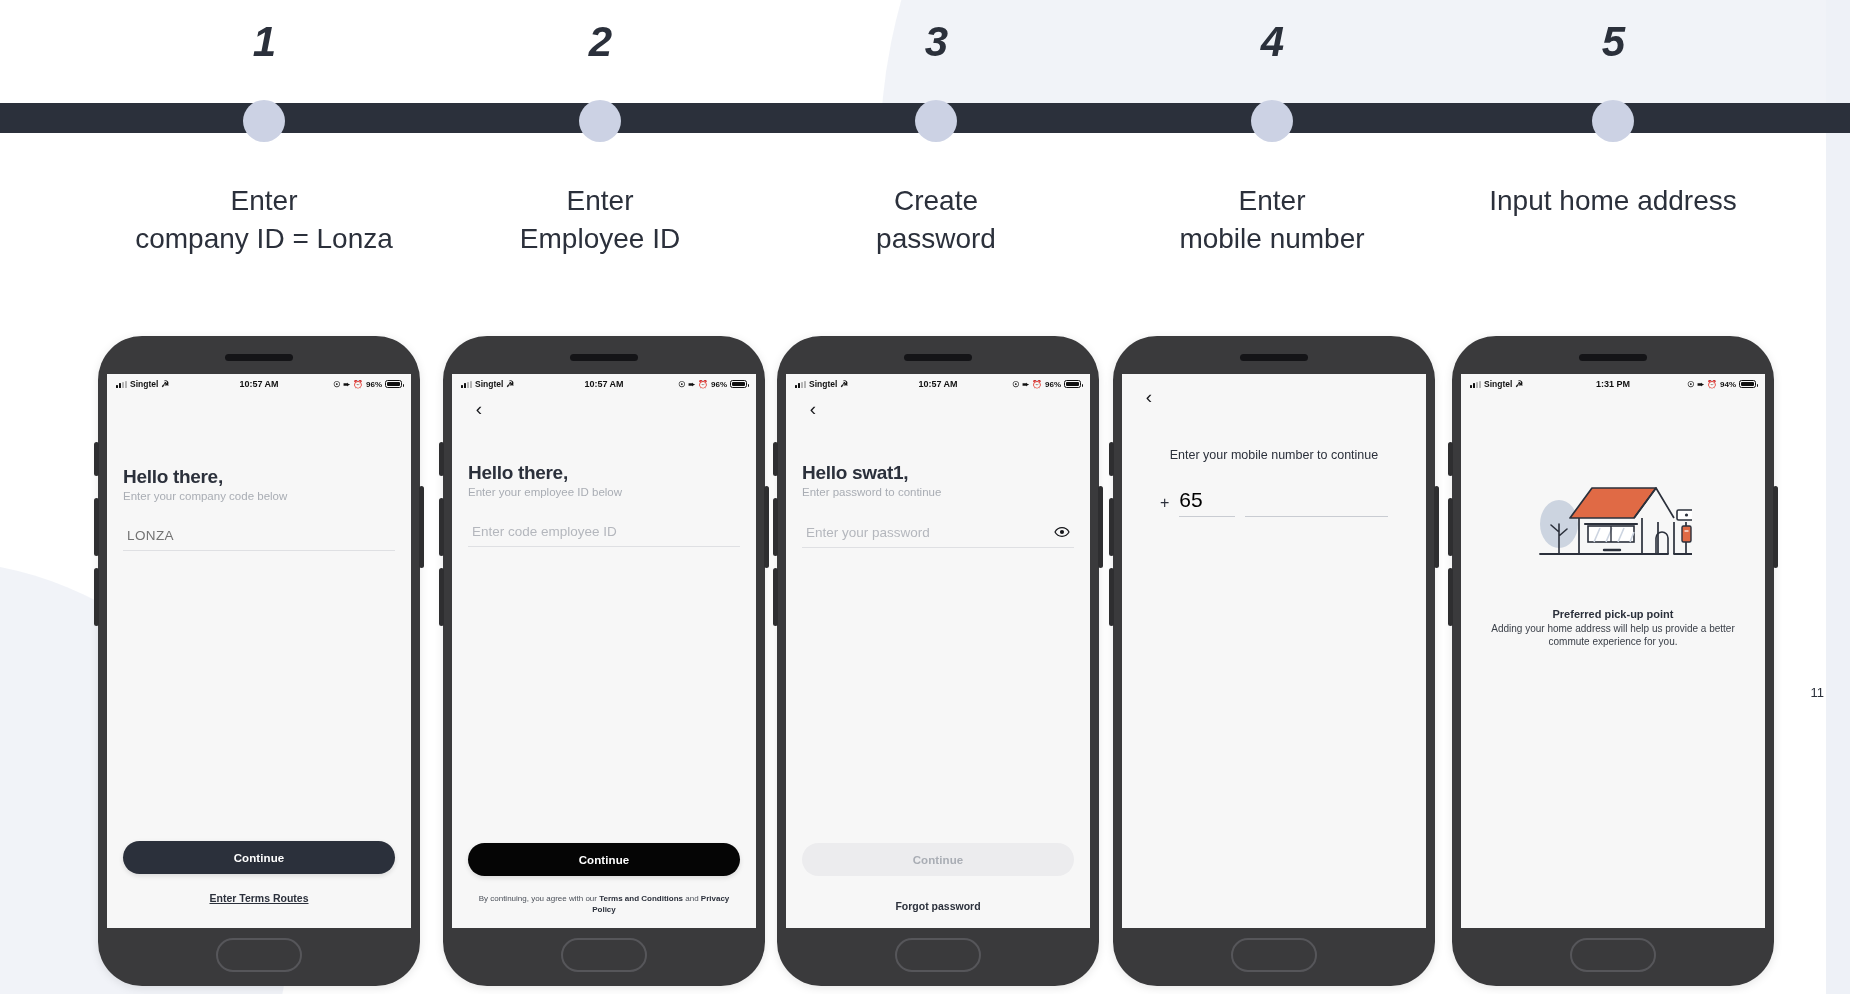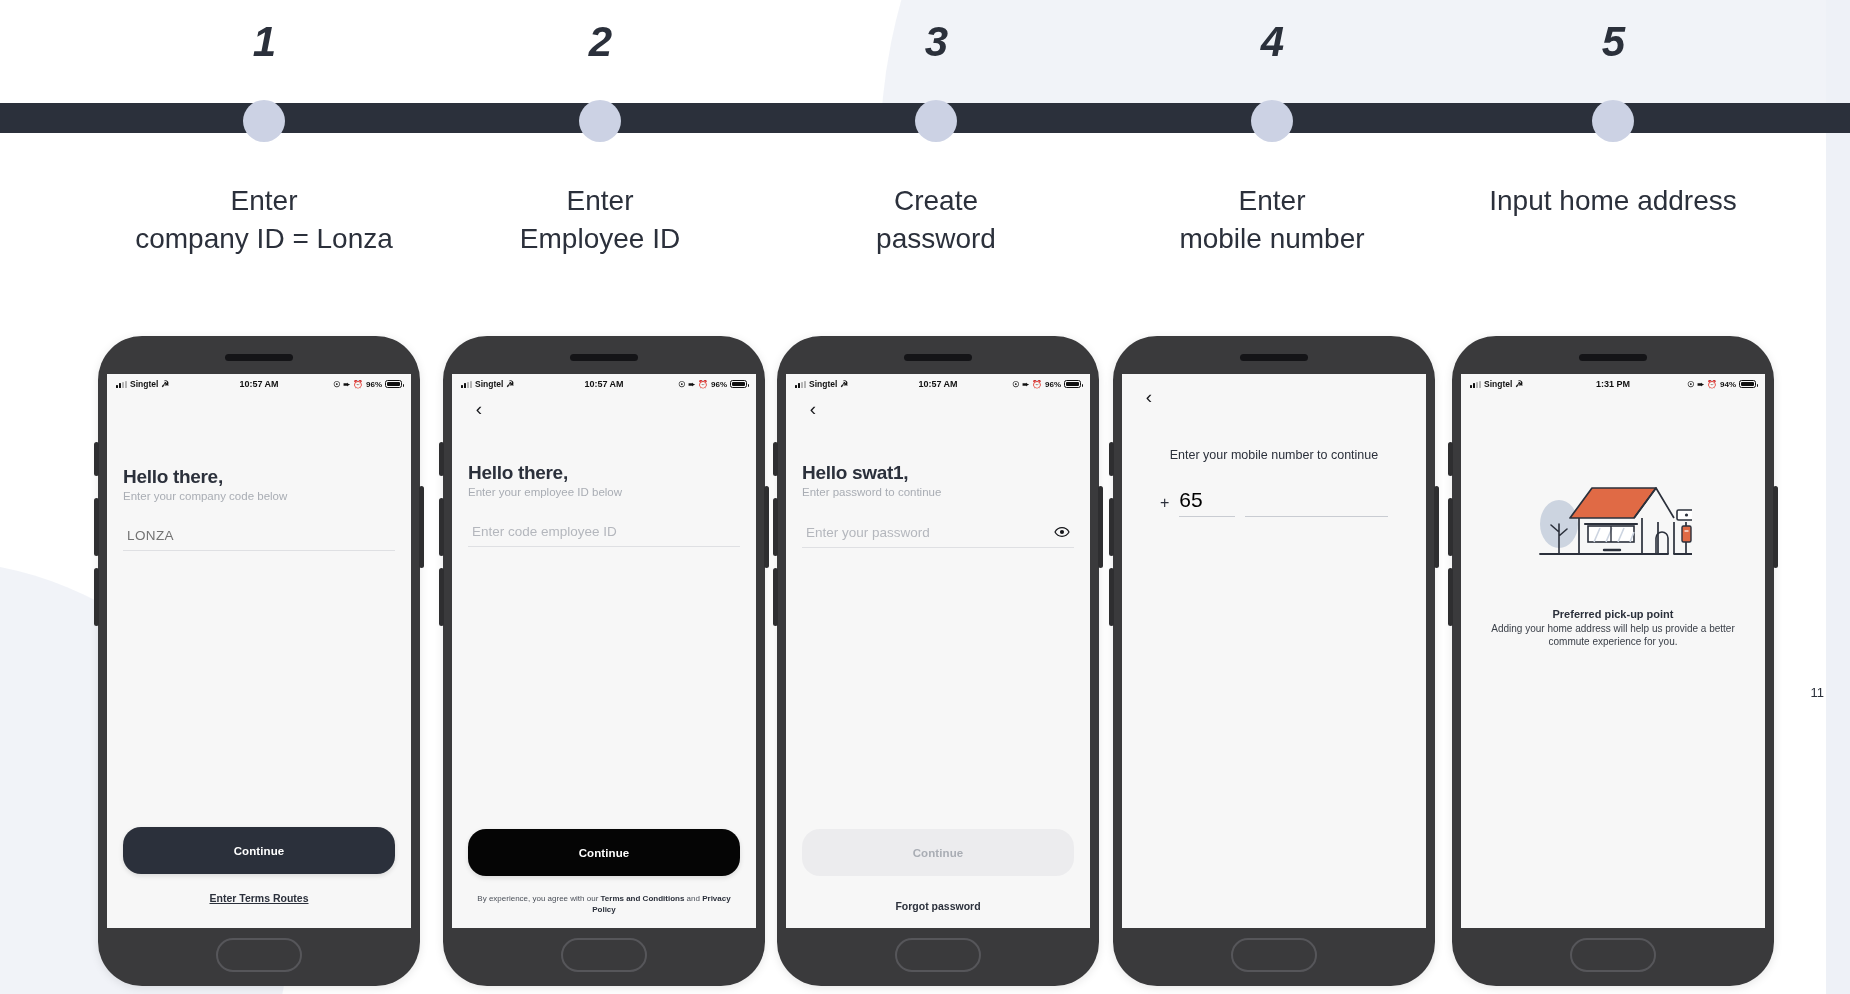--- a/index.html
+++ b/index.html
@@ -167,21 +167,21 @@
     padding: 0 4px 7px 4px;
     display: flex; align-items: center;
   }
   .field .val { font-size: 13.5px; color: #737373; letter-spacing: .4px; }
   .field .ph  { font-size: 13.5px; color: #b4b7bd; }
   .eye {
     margin-left: auto; width: 16px; height: 16px; color: #2b303b;
   }
   .btn {
     position: absolute; left: 16px; right: 16px;
-    height: 47px; border-radius: 18px;
+    height: 33px; border-radius: 18px;
     display: flex; align-items: center; justify-content: center;
     font-size: 11.5px; font-weight: 700; letter-spacing: .1px;
     cursor: pointer;
     box-shadow: 0 2px 5px rgba(0,0,0,.12);
   }
   .btn-dark  { background: #2b303b; color: #fff; }
   .btn-black { background: #050505; color: #fff; }
   .btn-ghost { background: #ececee; color: #a9adb4; box-shadow: none; }
   .under-link {
     position: absolute; left: 16px; right: 16px;
@@ -355,21 +355,21 @@
       <div class="scr-body">
         <div class="back-chevron">‹</div>
         <div style="height:42px"></div>
         <div class="headline">Hello there,</div>
         <div class="subline">Enter your employee ID below</div>
         <div class="field">
           <span class="ph">Enter code employee ID</span>
         </div>
         <div class="btn btn-black" style="bottom:58px">Continue</div>
         <div class="legal" style="bottom:18px">
-          <span>By experience, you agree with our </span><b>Terms and Conditions</b><span> and </span><b>Privacy Policy</b>
+          <span>By continuing, you agree with our </span><b>Terms and Conditions</b><span> and </span><b>Privacy Policy</b>
         </div>
       </div>
     </div>
   </div>
 
   <div class="phone" style="left:777px; top:336px">
     <div class="notch-bar"></div>
     <div class="side-btn sb1"></div>
     <div class="side-btn sb2"></div>
     <div class="side-btn sb3"></div>

